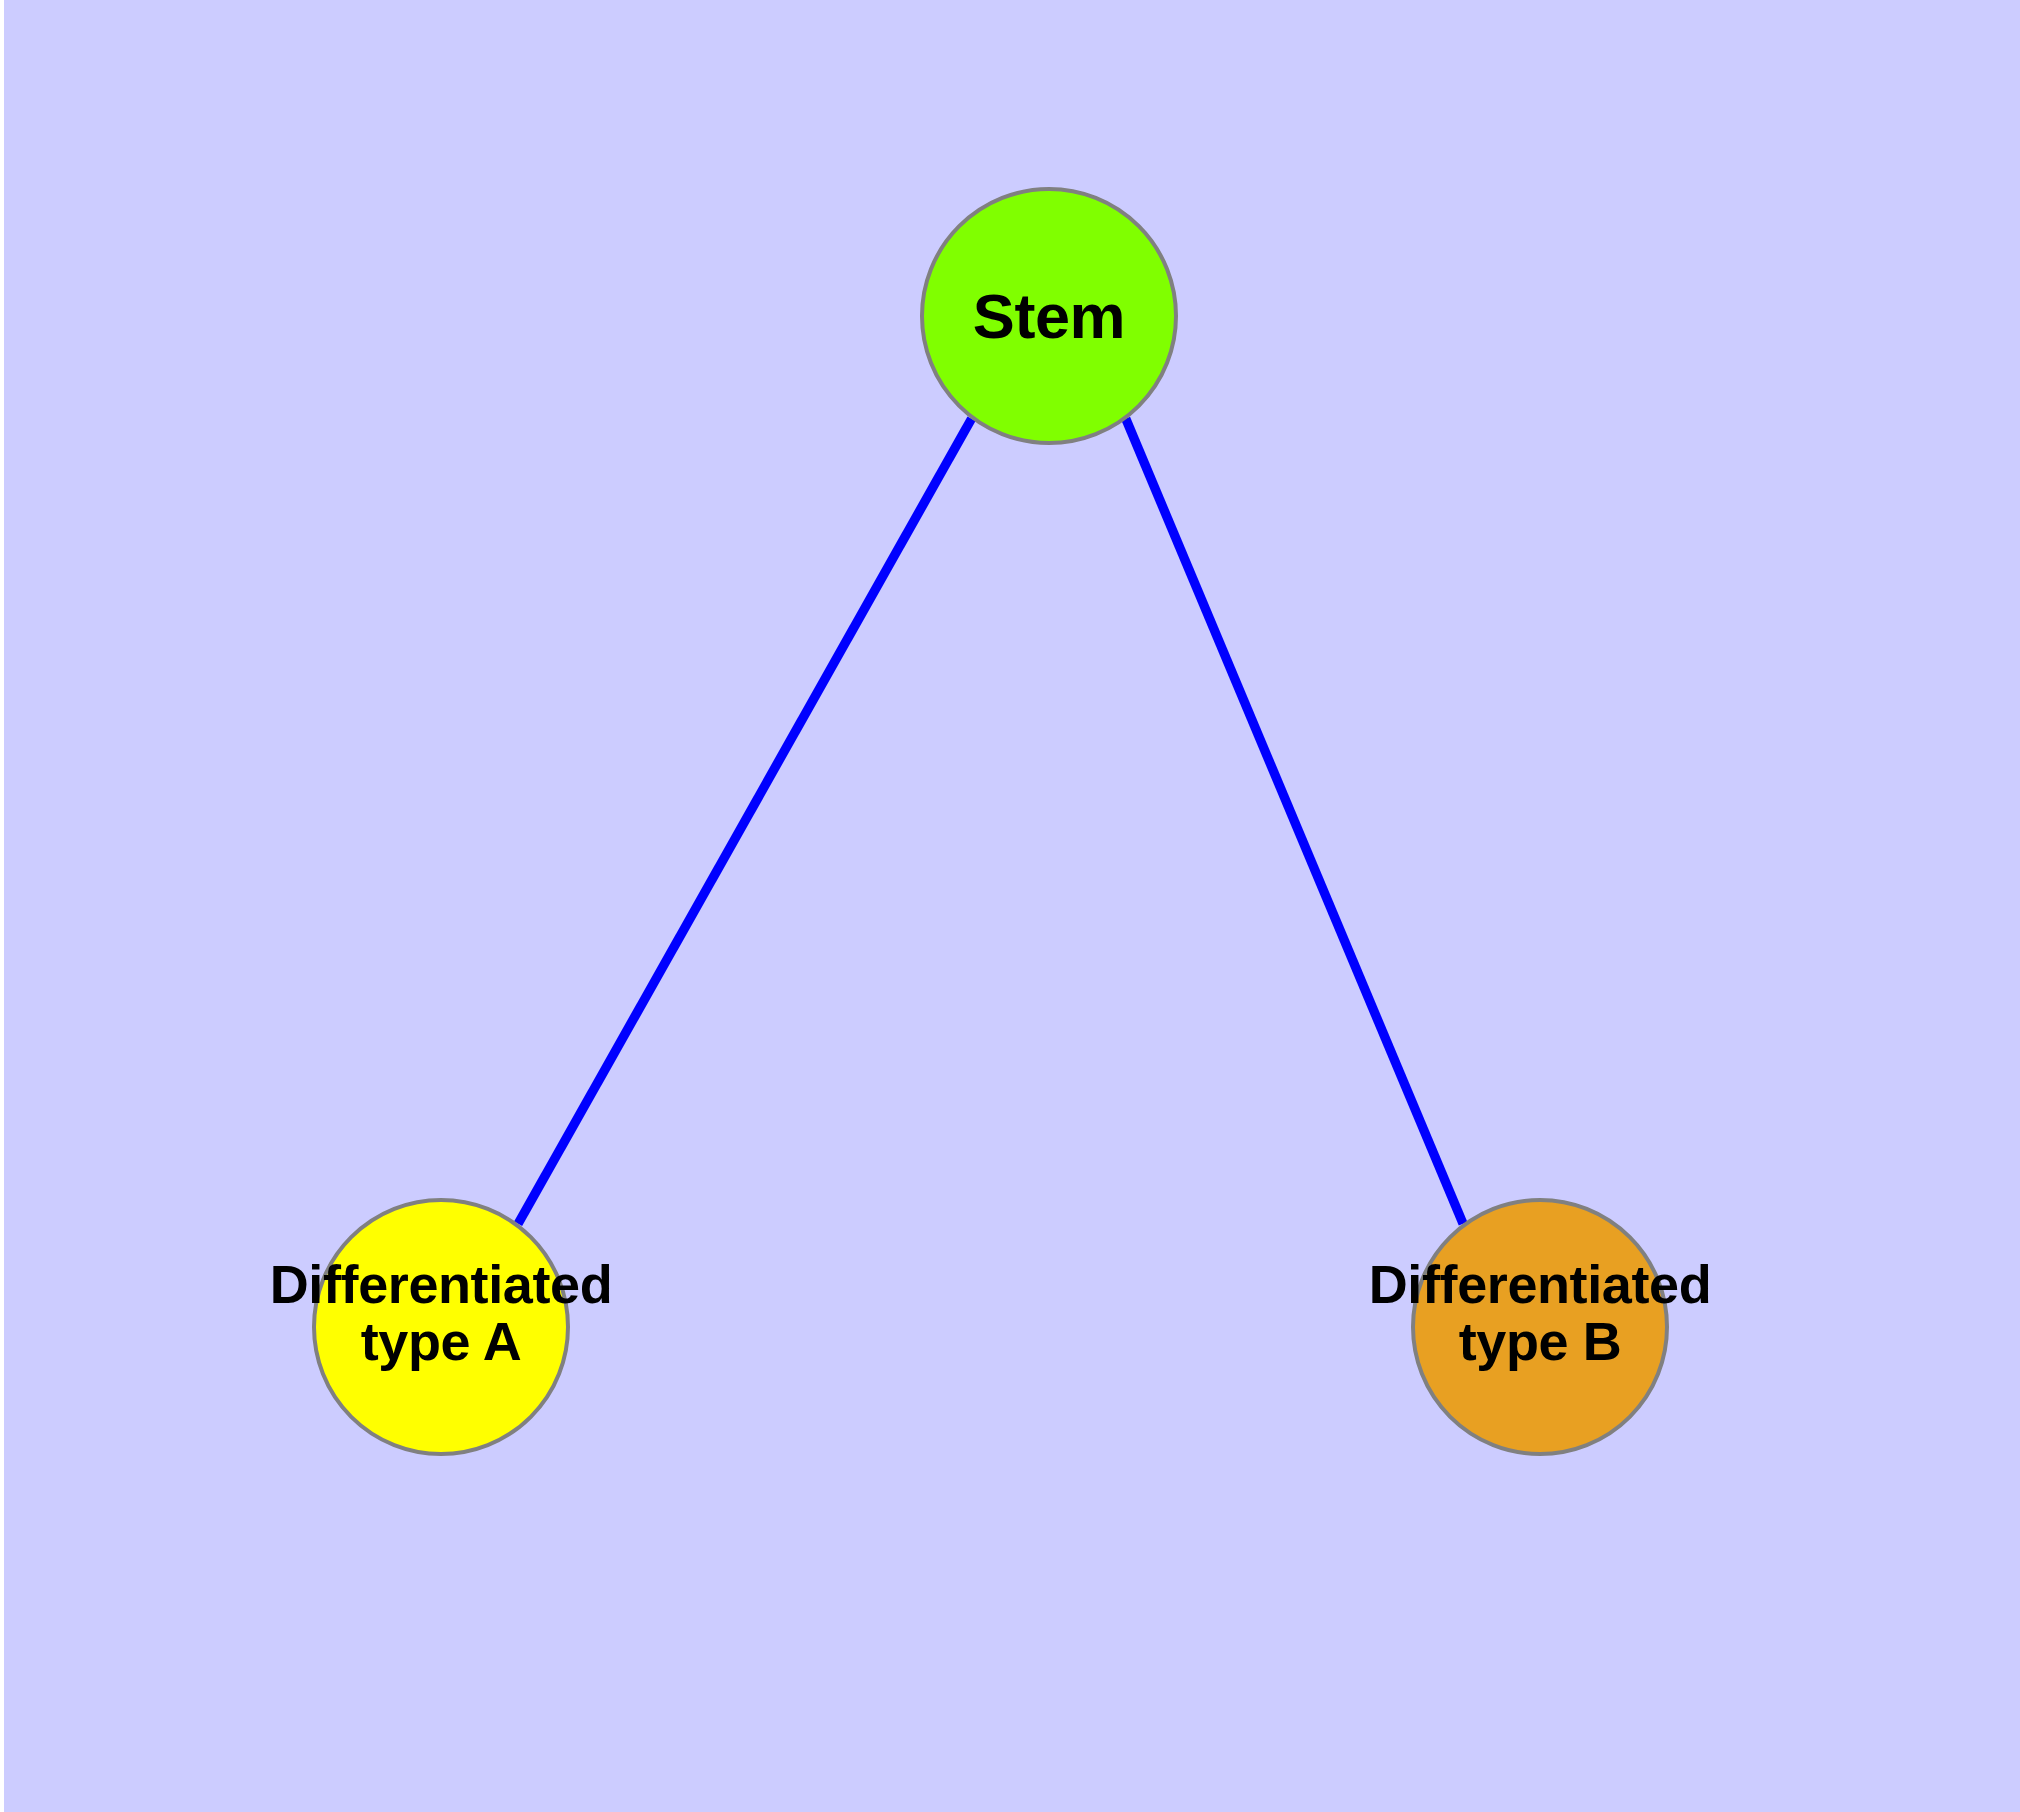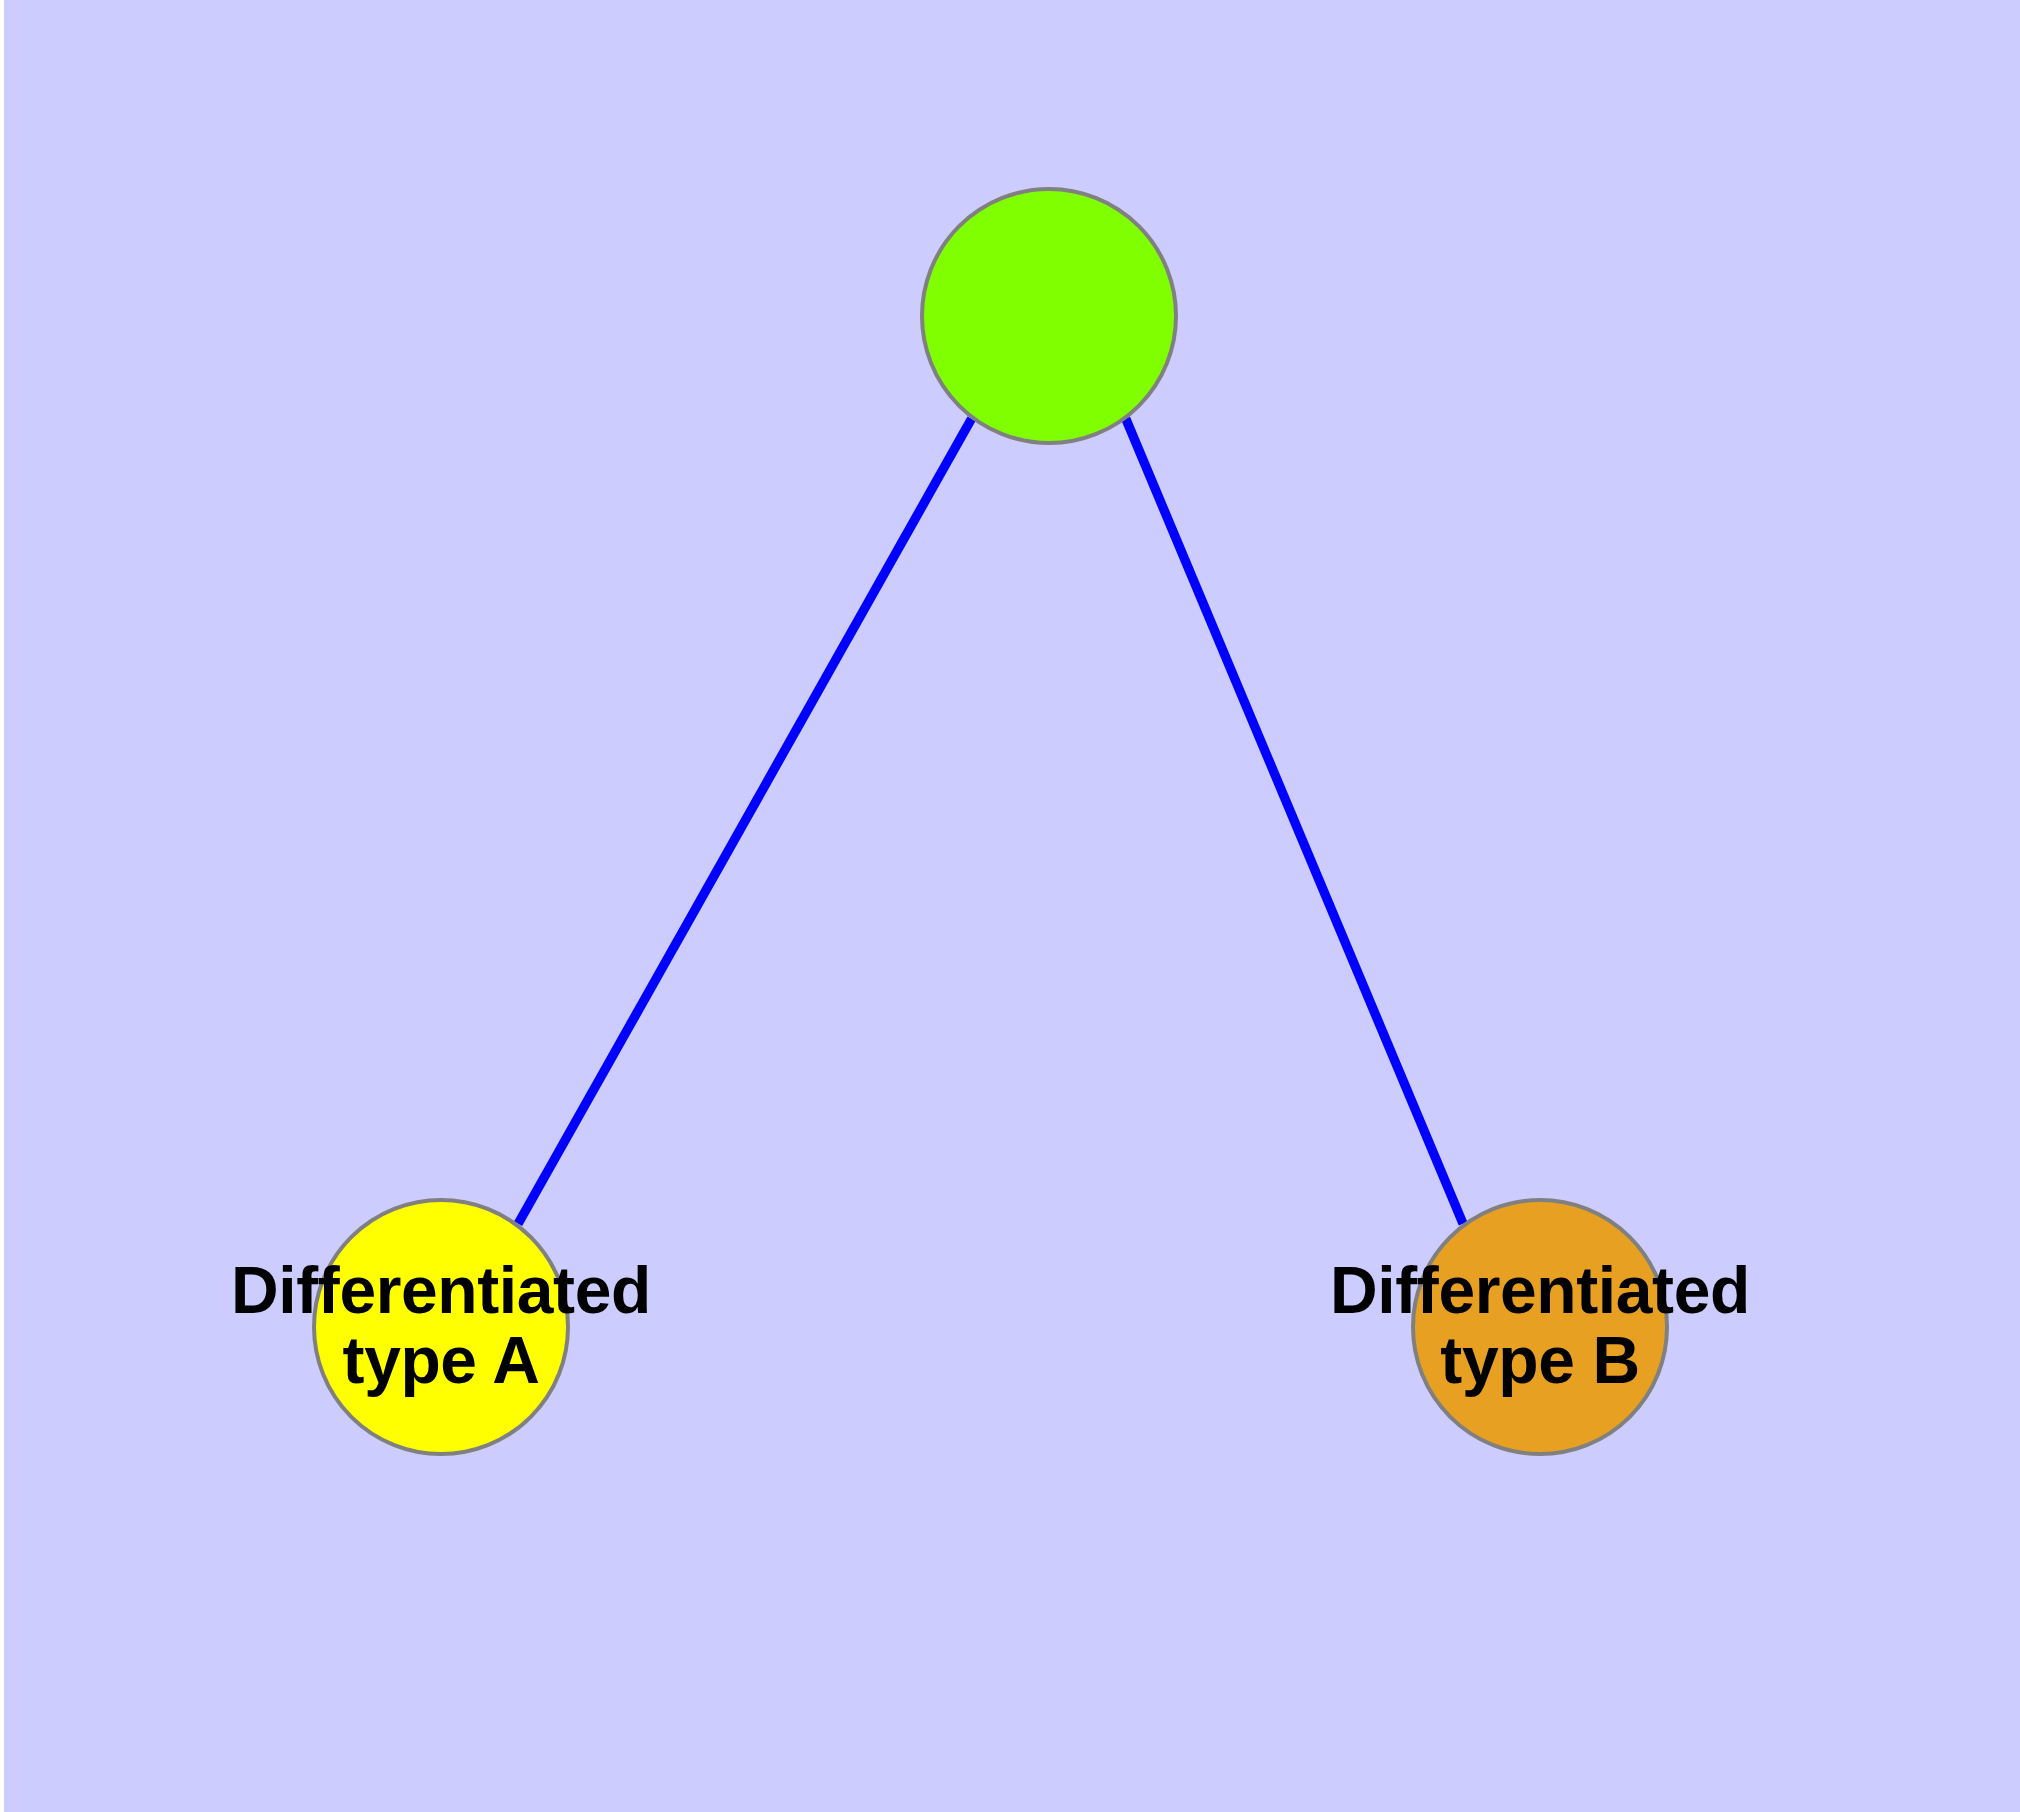--- a/index.html
+++ b/index.html
@@ -59,36 +59,37 @@
     white-space: pre;
     pointer-events: none;
     letter-spacing: -0.4px;
   }
 
   .label-inner {
     font-size: 63px;
   }
 
   .label-wide {
-    font-size: 66px;
+    font-size: 54px;
   }
 </style>
 </head>
 <body>
 
 <div id="canvas">
 
   <div id="plot-area" style="background: rgb(204, 204, 255);"></div>
 
   <svg id="edge-layer" viewBox="0 0 2384 2138" width="2021" height="1812" xmlns="http://www.w3.org/2000/svg">
     <line id="edge-0" x1="1146" y1="494" x2="611" y2="1444" stroke="#0000ff" stroke-width="11" stroke-linecap="butt"></line>
     <line id="edge-1" x1="1328" y1="494" x2="1726" y2="1444" stroke="#0000ff" stroke-width="11" stroke-linecap="butt"></line>
   </svg>
 
   <div class="node" id="node-stem" style="width: 258px; height: 258px; left: 920px; top: 187px; background: rgb(128, 255, 0); border-color: rgb(128, 128, 128);"></div>
+  <div class="node-label label-inner" id="label-stem" style="width: 848px; left: 625px; top: 283px;">Stem</div>
 
   <div class="node" id="node-diff_a" style="width: 258px; height: 258px; left: 312px; top: 1198px; background: rgb(255, 255, 0); border-color: rgb(128, 128, 128);"></div>
   <div class="node-label label-wide" id="label-diff_a" style="width: 848px; left: 17px; top: 1256px;">Differentiated
 type A</div>
 
   <div class="node" id="node-diff_b" style="width: 258px; height: 258px; left: 1411px; top: 1198px; background: rgb(232, 160, 34); border-color: rgb(128, 128, 128);"></div>
   <div class="node-label label-wide" id="label-diff_b" style="width: 848px; left: 1116px; top: 1256px;">Differentiated
 type B</div>
 
 </div>

